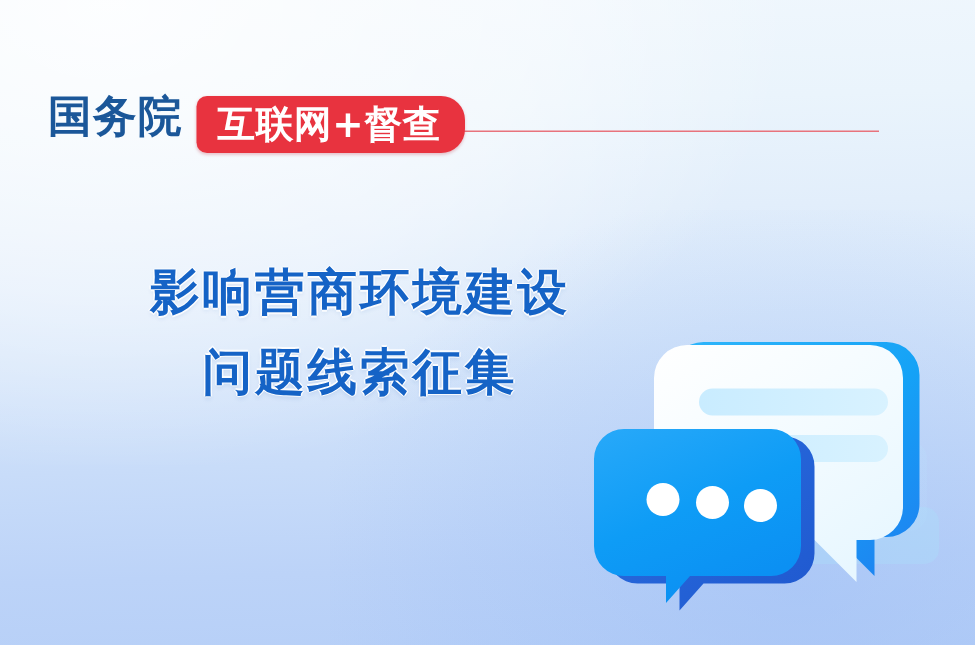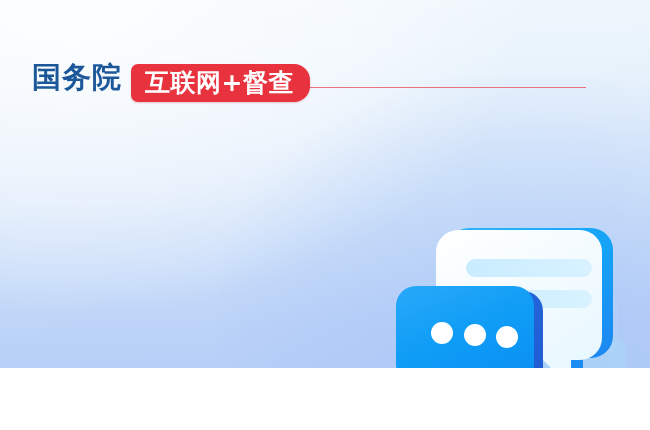--- a/index.html
+++ b/index.html
@@ -9,21 +9,21 @@
   body {
     width: 650px;
     height: 430px;
     overflow: hidden;
     font-family: "Liberation Sans", "DejaVu Sans", sans-serif;
   }
 
   .banner {
     position: relative;
     width: 650px;
-    height: 368px;
+    height: 430px;
     overflow: hidden;
     background: linear-gradient(178deg,
                 #f0f7fd 0%,
                 #eaf4fc 18%,
                 #e2eefb 34%,
                 #d6e6fa 52%,
                 #c8dcf9 70%,
                 #bcd3f8 86%,
                 #b6cff7 100%);
   }
@@ -149,20 +149,24 @@
   <div class="header">
     <div class="gov-label">国务院</div>
 
     <div class="badge">
       <div class="badge-text">互联网+督查</div>
     </div>
 
     <div class="header-rule"></div>
   </div>
 
+  <div class="title-block">
+    <div class="title-line">影响营商环境建设</div>
+    <div class="title-line">问题线索征集</div>
+  </div>
 
   <div class="illustration">
     <svg viewBox="0 0 258 214" xmlns="http://www.w3.org/2000/svg">
       <defs>
         <linearGradient id="gBigFill" x1="0" y1="0" x2="0.7" y2="1">
           <stop offset="0%" stop-color="#ffffff"></stop>
           <stop offset="55%" stop-color="#f3fbff"></stop>
           <stop offset="100%" stop-color="#e8f7ff"></stop>
         </linearGradient>
         <linearGradient id="gBigEdge" x1="0" y1="0" x2="1" y2="1">

